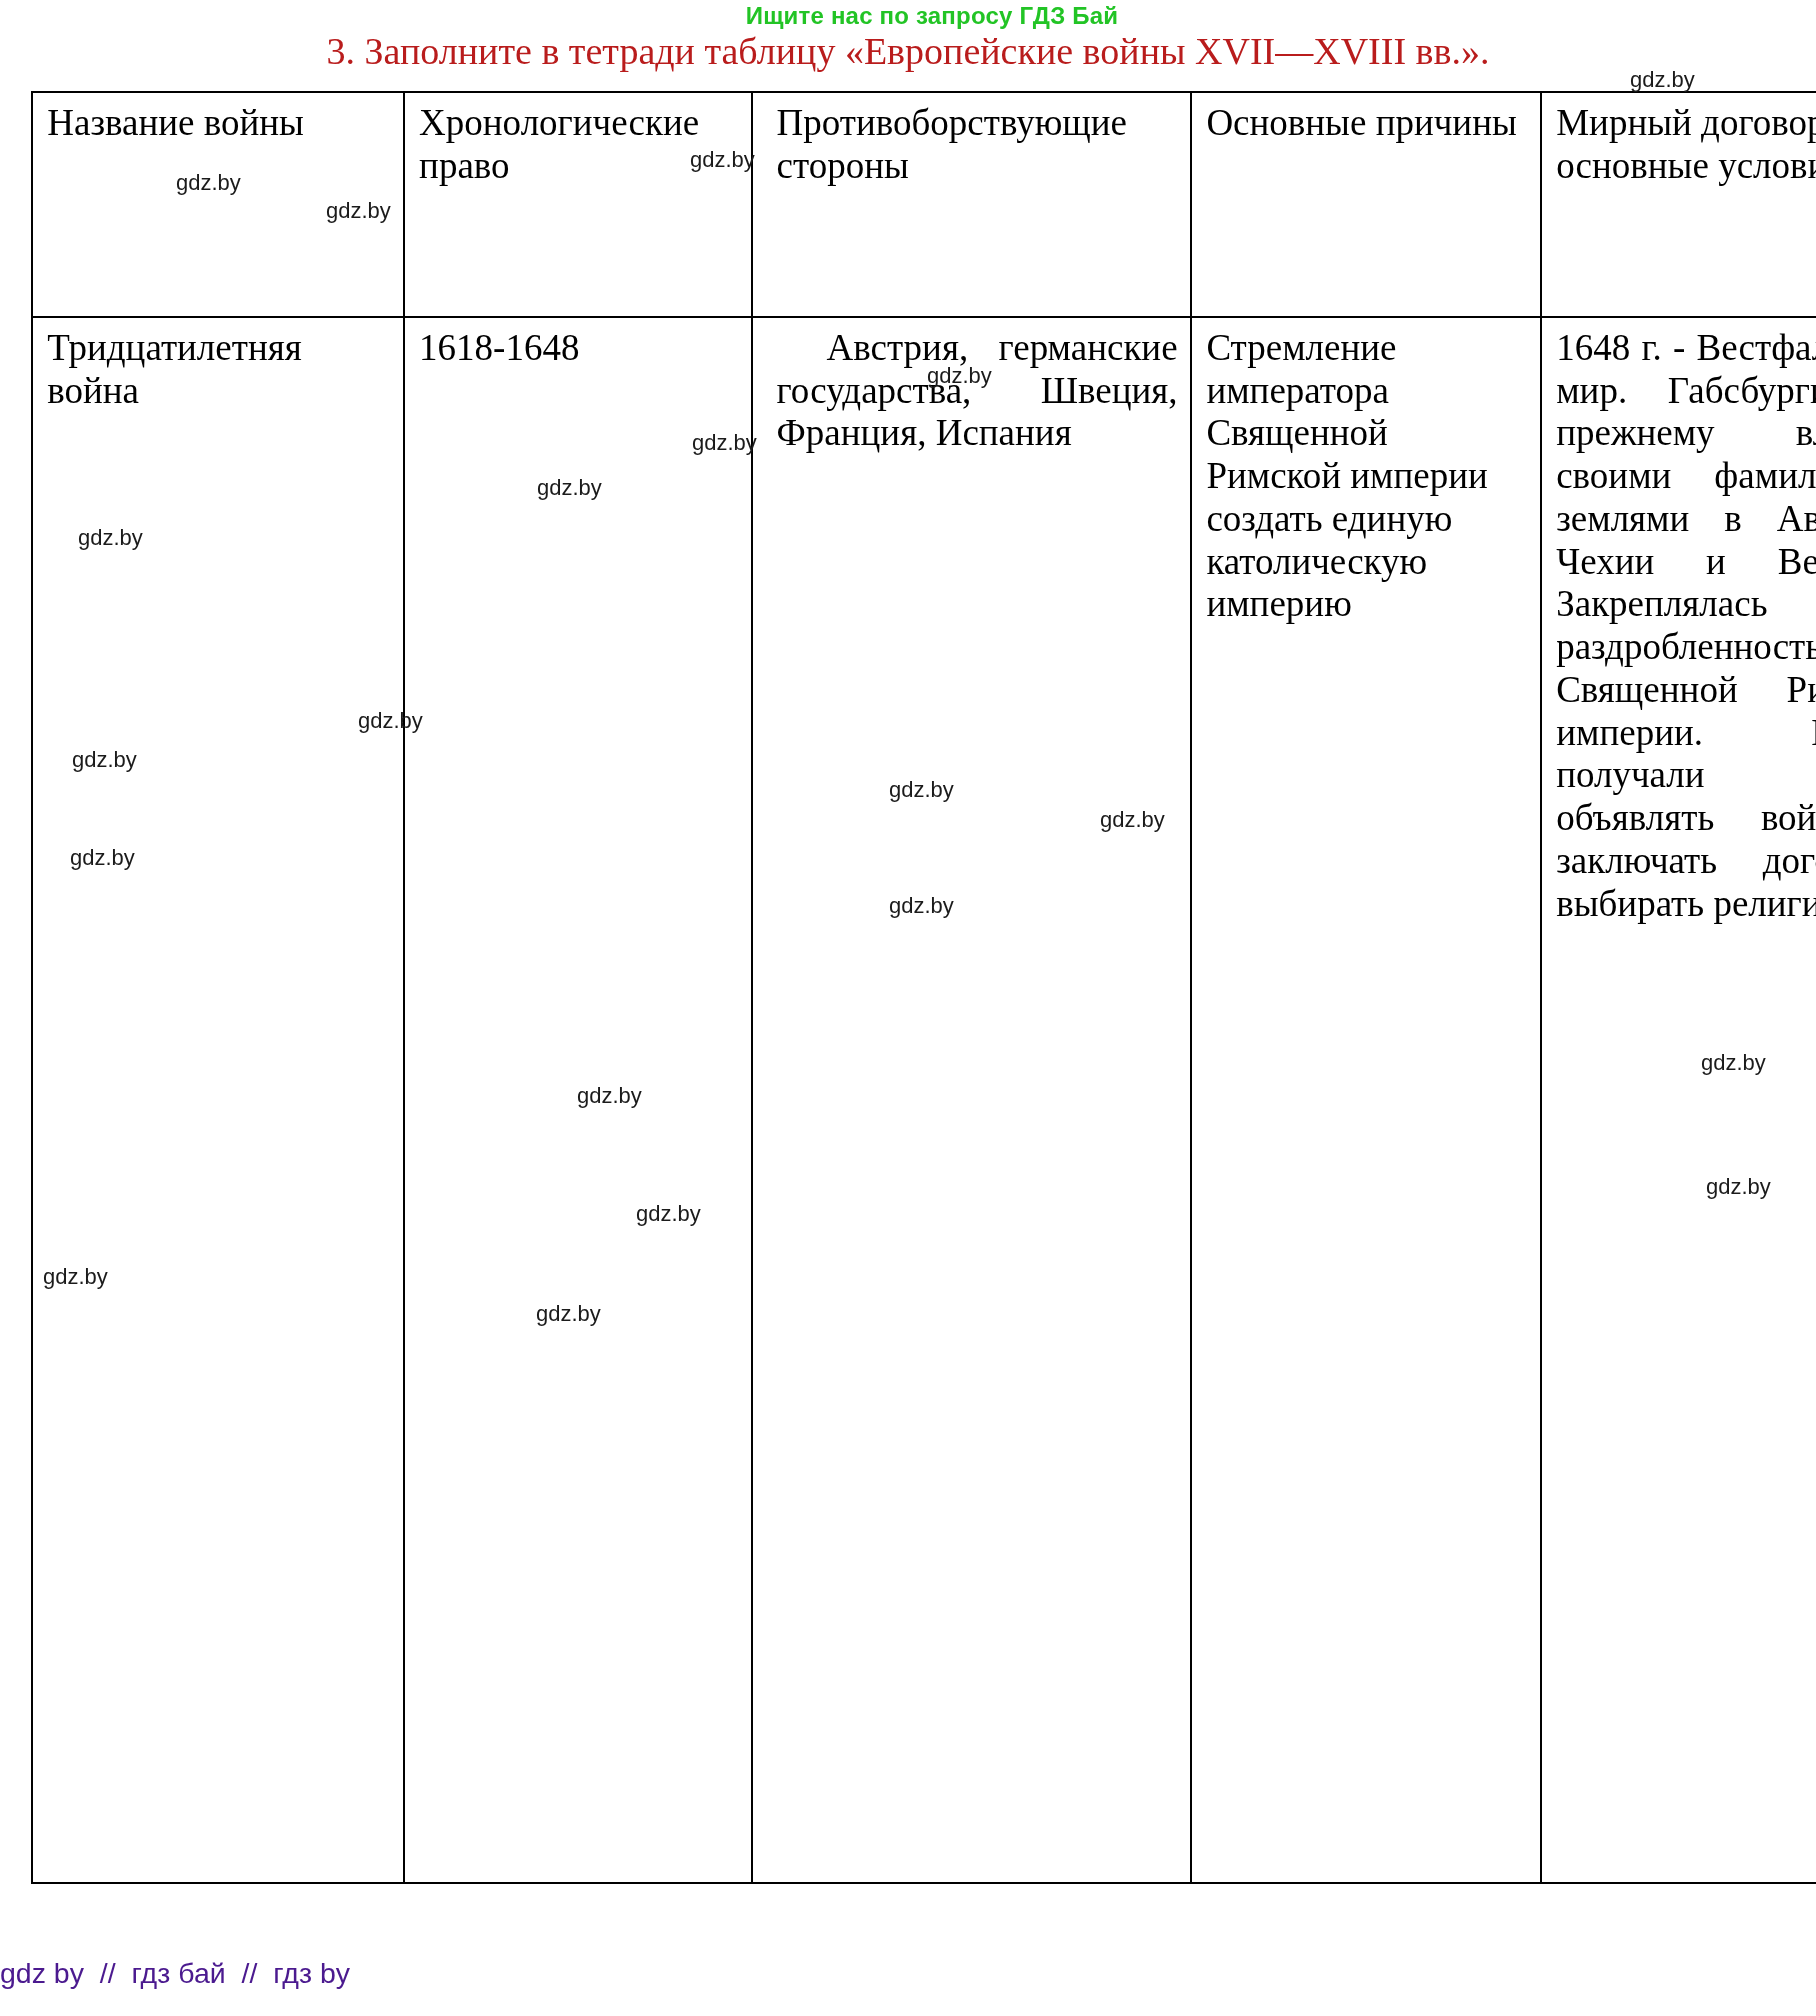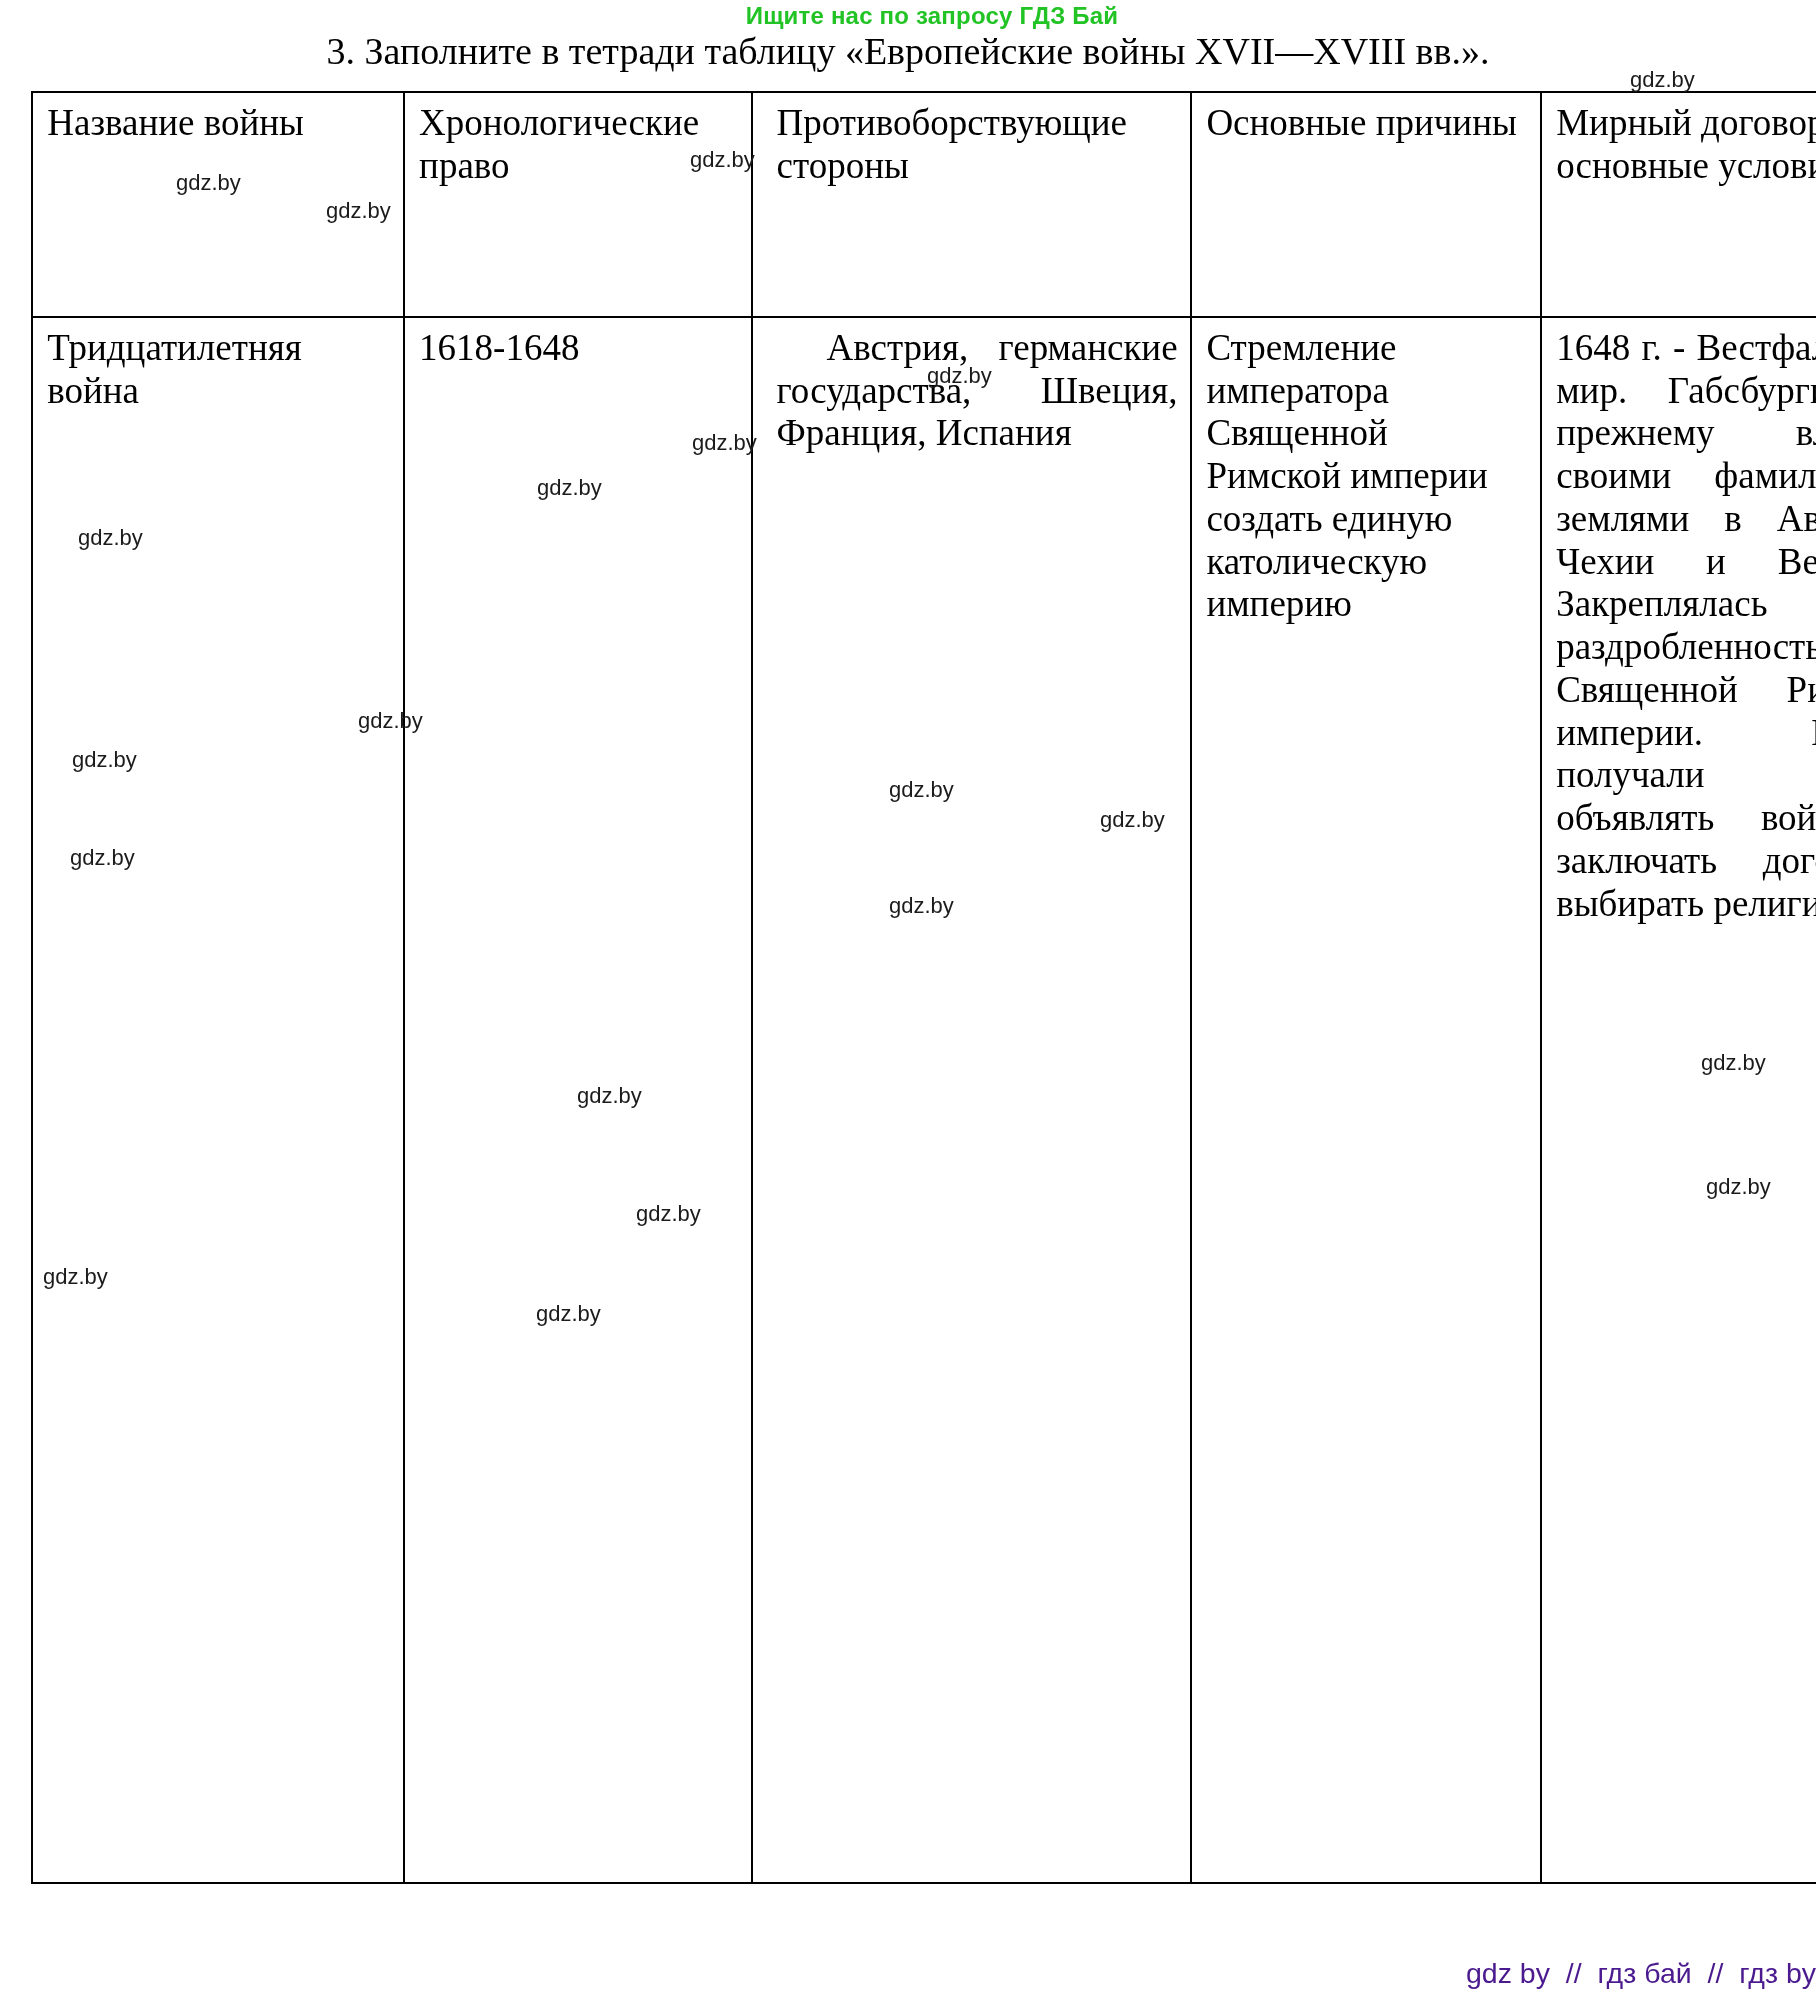--- a/index.html
+++ b/index.html
@@ -33,21 +33,21 @@
 
   
   .task-title {
     position: absolute;
     top: 28.5px;
     left: 0;
     width: 1816px;
     text-align: center;
     font-family: "Liberation Serif", "DejaVu Serif", serif;
     font-size: 38px;
-    color: #000000;
+    color: #b91c1c;
     white-space: nowrap;
   }
 
   
   table.wars {
     position: absolute;
     left: 31px;
     top: 91px;
     width: 1749px;
     border-collapse: collapse;
@@ -86,21 +86,21 @@
     line-height: 1;
     pointer-events: none;
   }
 
   
   .footer {
     position: absolute;
     top: 1957px;
     left: 0;
     width: 1816px;
-    text-align: right;
+    text-align: left;
     color: #4b1a8f;
     font-family: "Liberation Sans", "DejaVu Sans", sans-serif;
     font-size: 28.5px;
     white-space: pre;
   }
 </style>
 </head>
 <body>
 
 <div class="promo">Ищите нас по запросу ГДЗ Бай</div>

